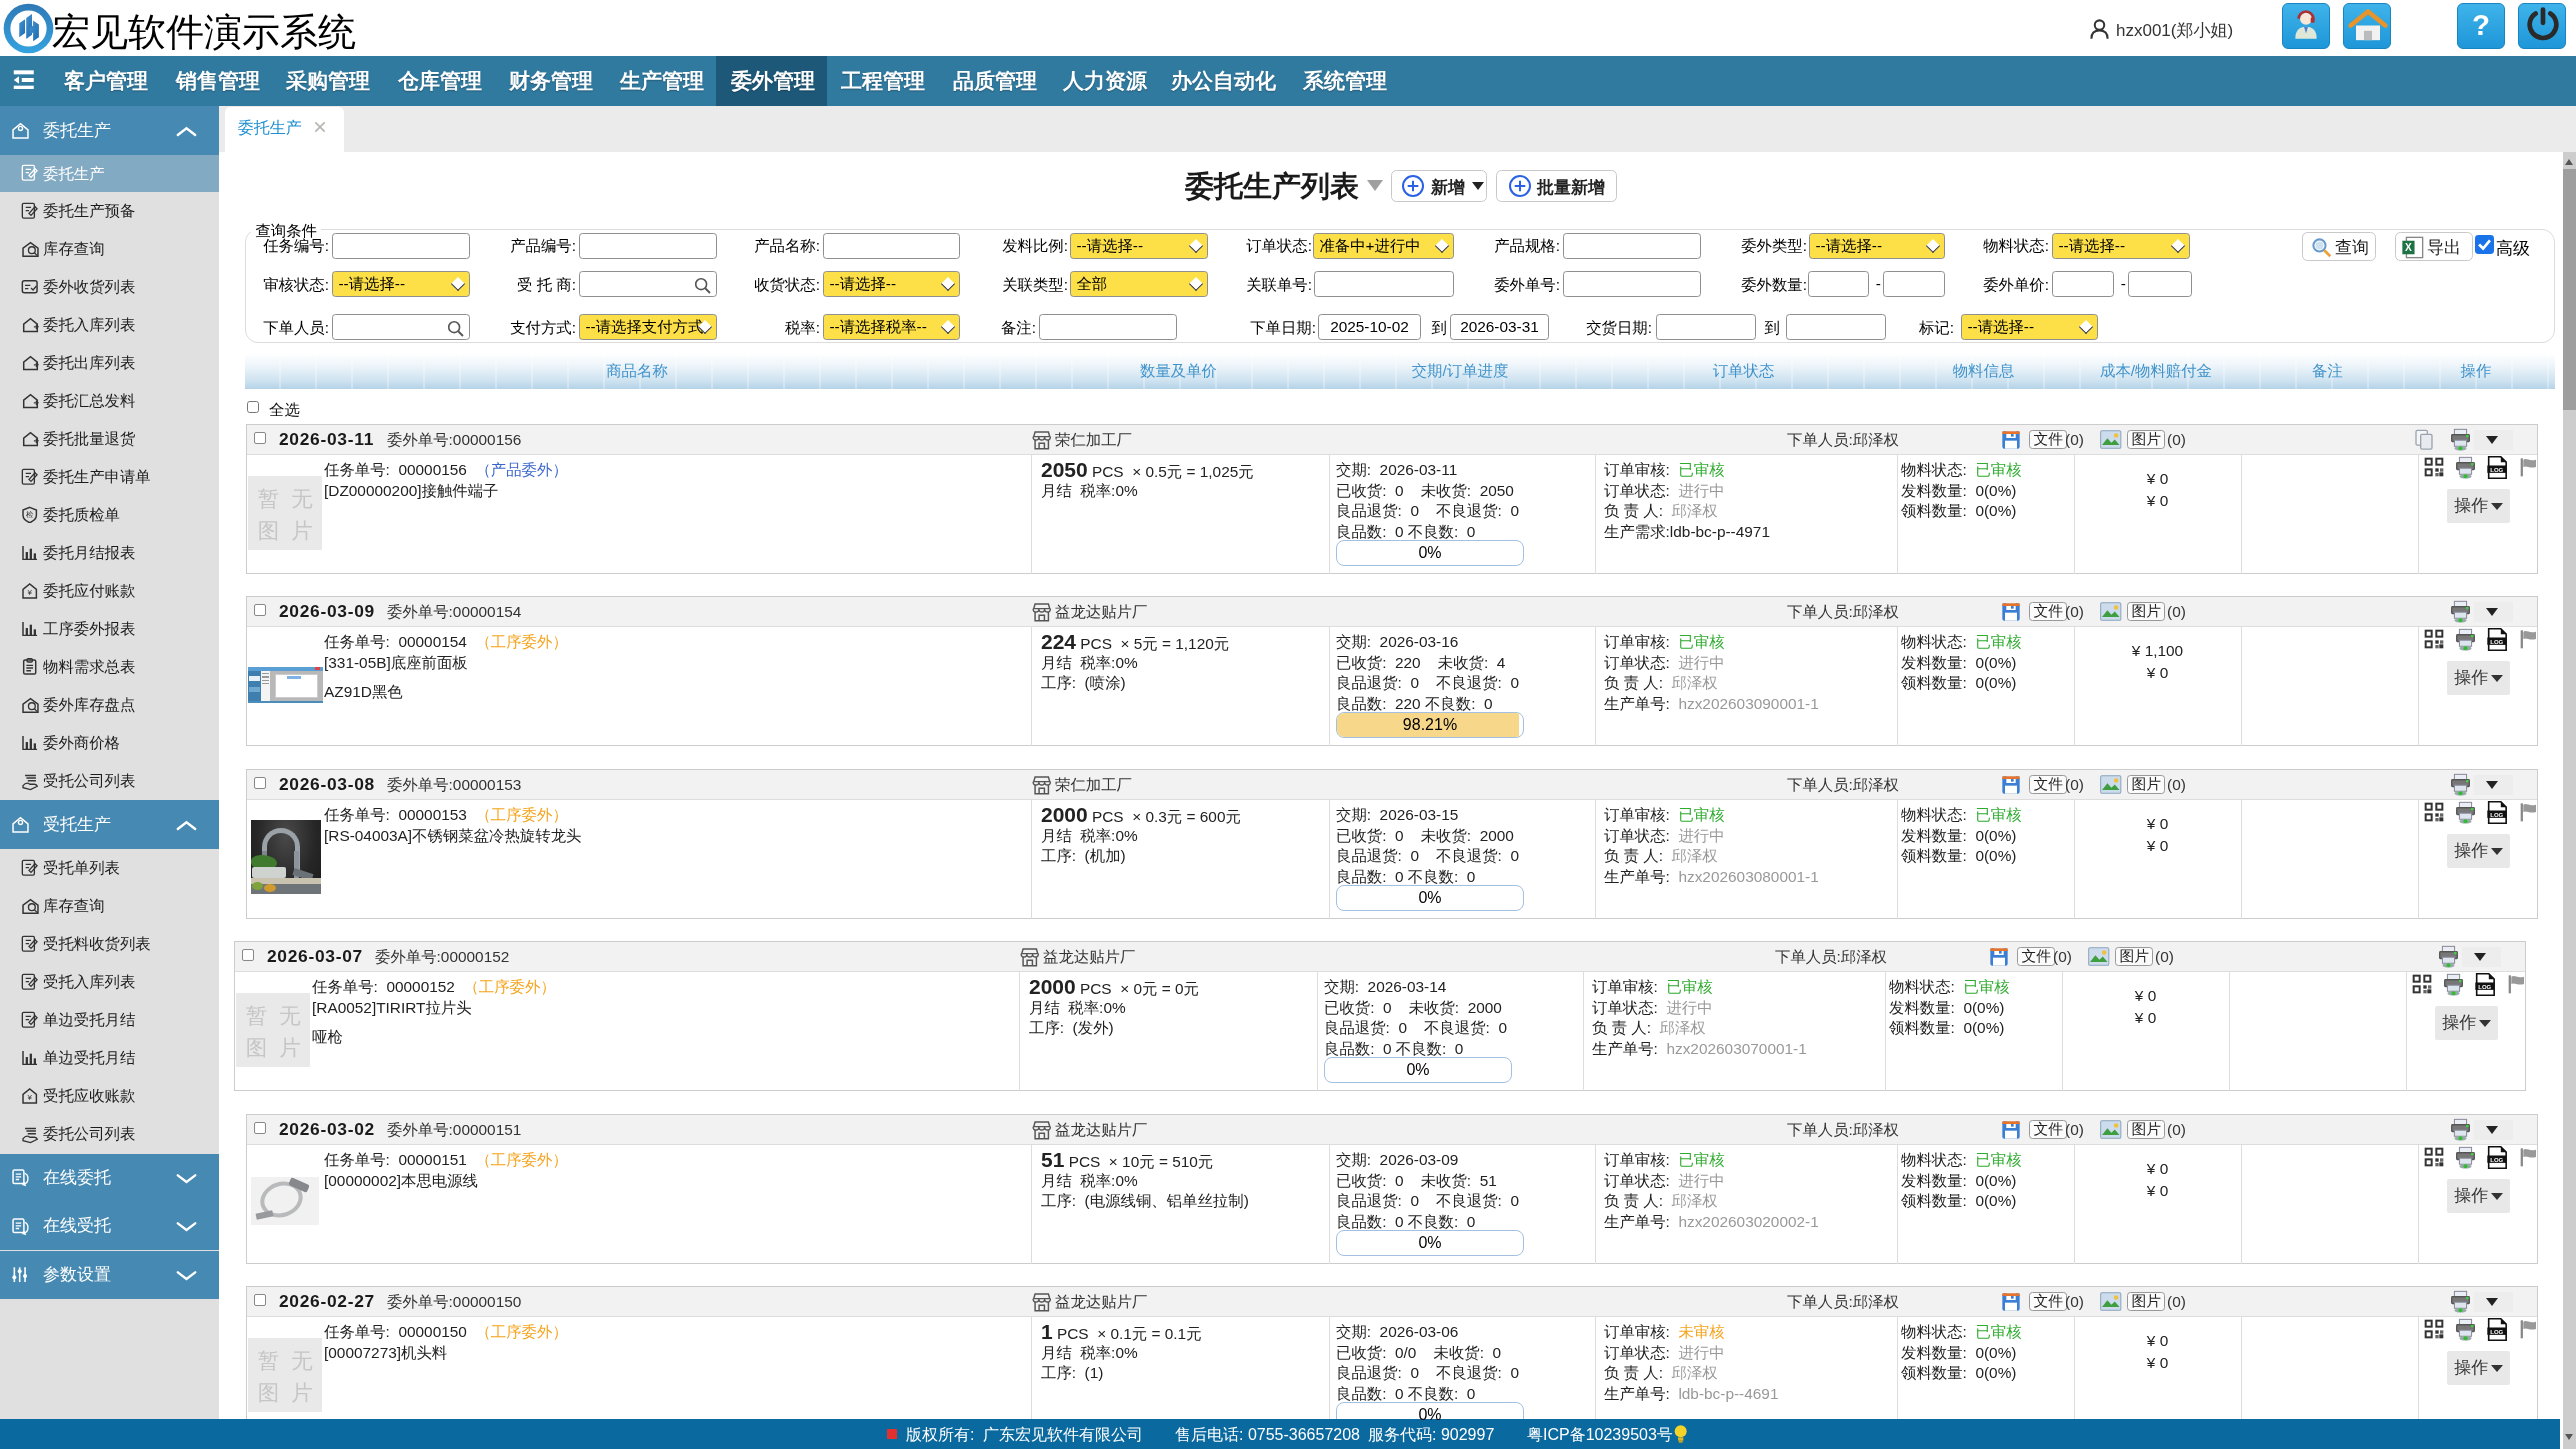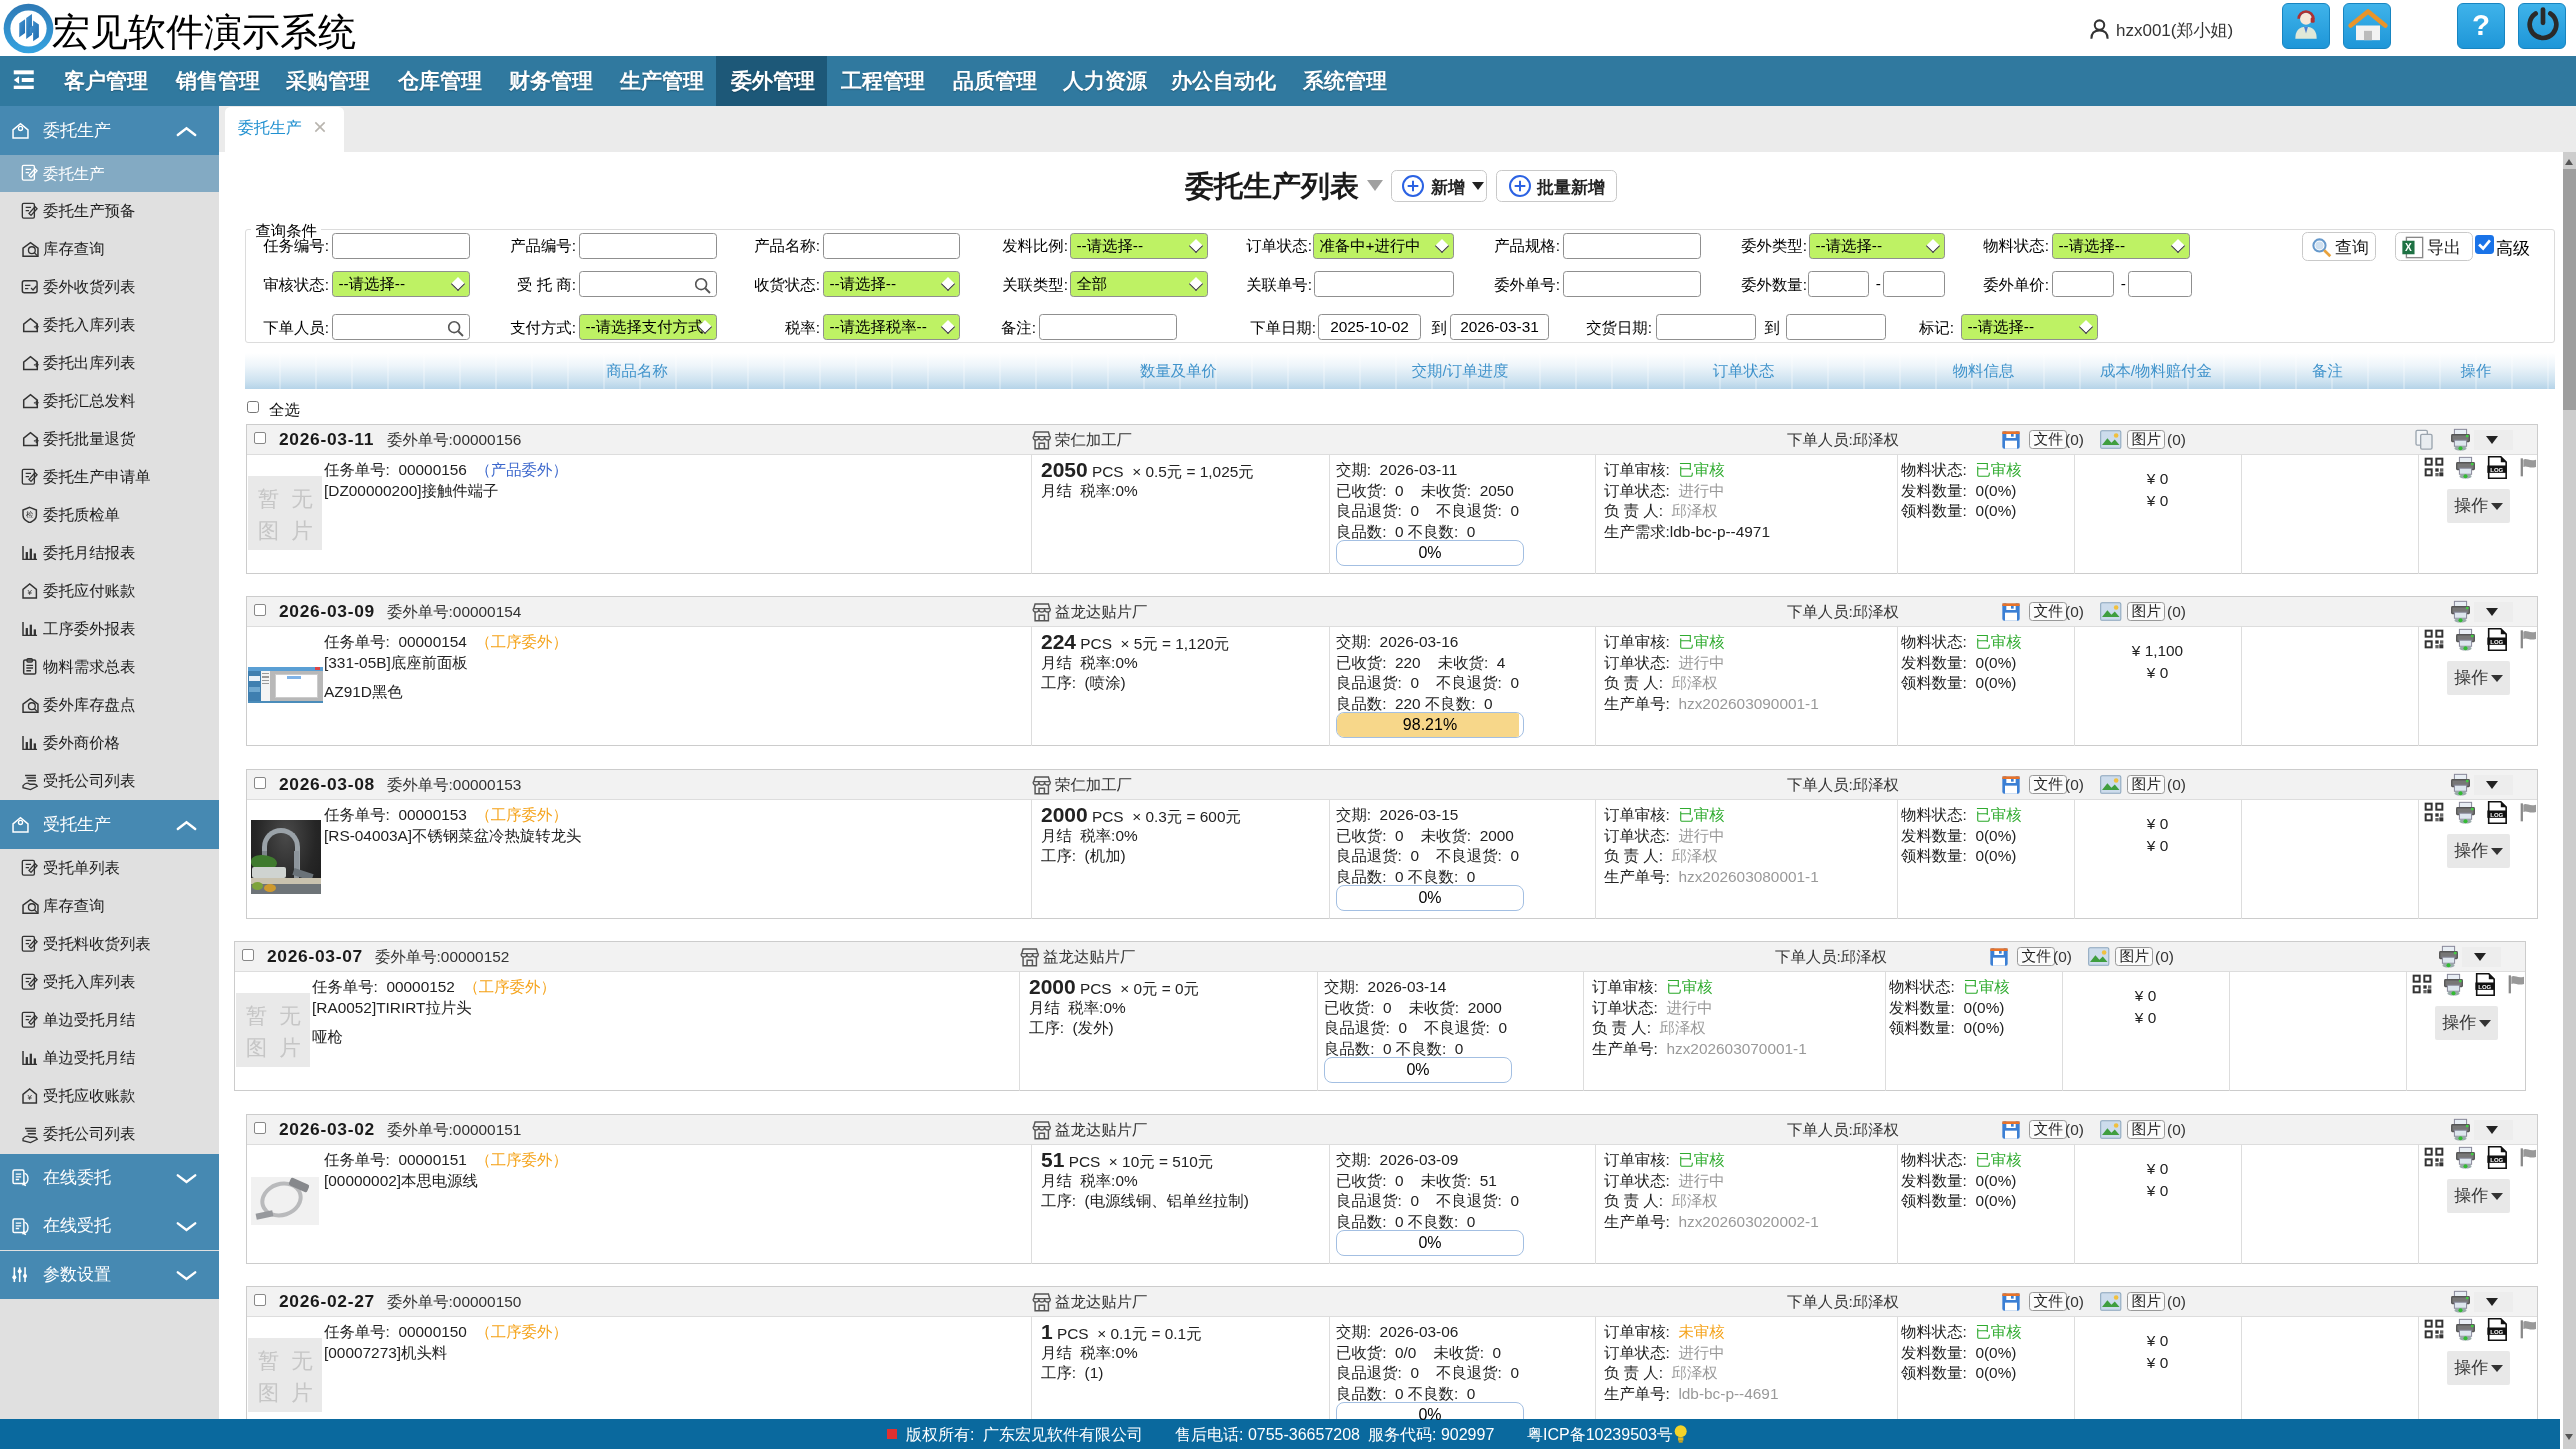--- a/index.html
+++ b/index.html
@@ -27,25 +27,25 @@
 .sact svg{top:9.4px;}
 
 #tabbar{position:absolute;left:219px;top:106px;width:2357px;height:46px;background:#ebebeb;}
 #tabact{position:absolute;left:6px;top:0.7px;width:119px;height:45px;background:#fff;border-radius:5.4px 5.4px 0 0;}
 #tabact span{position:absolute;left:12.7px;top:0;line-height:42px;font-size:16px;color:#2090d0;}
 
 #content{position:absolute;left:219px;top:152px;width:2343px;height:1267px;background:#fff;}
 #ptitle{position:absolute;left:966px;top:15.4px;font-size:29px;font-weight:700;color:#1a1a1a;}
 .tbtn{position:absolute;top:18px;height:32px;background:#fff;border:1.3px solid #c9c9c9;border-radius:5.4px;font-size:17px;font-weight:700;color:#222;}
 
-#fs{position:absolute;left:26px;top:77px;width:2310px;height:114px;border:1.3px solid #dcdcdc;border-radius:3px;}
+#fs{position:absolute;left:26px;top:77px;width:2310px;height:114px;border:1.3px solid #dcdcdc;border-radius:13px;}
 #fs legend{position:absolute;left:5.4px;top:-9.4px;background:#fff;padding:0 4px;font-size:15.4px;color:#000;}
 .flabel{position:absolute;font-size:15.4px;color:#000;text-align:right;white-space:nowrap;}
 .finput{position:absolute;height:26px;background:#fff;border:1.3px solid #8f8f8f;border-radius:3.4px;font-size:15.4px;color:#000;padding-left:6.7px;line-height:23.5px;white-space:nowrap;overflow:hidden;}
-.fsel{position:absolute;height:26px;background:#bef264;border:1.3px solid #8f8f8f;border-radius:3.4px;font-size:15.4px;color:#000;padding-left:5.4px;line-height:23.5px;white-space:nowrap;overflow:hidden;}
+.fsel{position:absolute;height:26px;background:#fde047;border:1.3px solid #8f8f8f;border-radius:3.4px;font-size:15.4px;color:#000;padding-left:5.4px;line-height:23.5px;white-space:nowrap;overflow:hidden;}
 .chev{position:absolute;right:6px;top:7.4px;width:10px;height:10px;border-right:1.7px solid #333;border-bottom:1.7px solid #333;transform:rotate(45deg);background:#fff;}
 .mag{position:absolute;right:4px;top:4px;}
 
 #thead{position:absolute;left:26px;top:201px;width:2310px;height:36px;background:repeating-linear-gradient(90deg,rgba(255,255,255,0) 0 34px,rgba(255,255,255,.28) 34px 36px),linear-gradient(180deg,#ffffff 0%,#eef5fa 35%,#cde2f0 78%,#b5d3e8 100%);}
 .th{position:absolute;top:0;height:36px;line-height:36px;text-align:center;font-size:15.4px;color:#4093cb;}
 
 .card{position:absolute;left:26px;width:2292px;height:150px;border:0.7px solid #ccc;background:#fff;}
 .chead{position:absolute;left:0;top:0;width:100%;height:29.5px;background:#f2f2f2;border-bottom:0.7px solid #ddd;}
 .cdate{position:absolute;left:32px;top:0;line-height:29.5px;font-size:17.4px;font-weight:700;color:#1a1a1a;letter-spacing:0.7px;}
 .cwno{position:absolute;left:140px;top:0;line-height:29.5px;font-size:15.4px;color:#333;text-align:center;}

